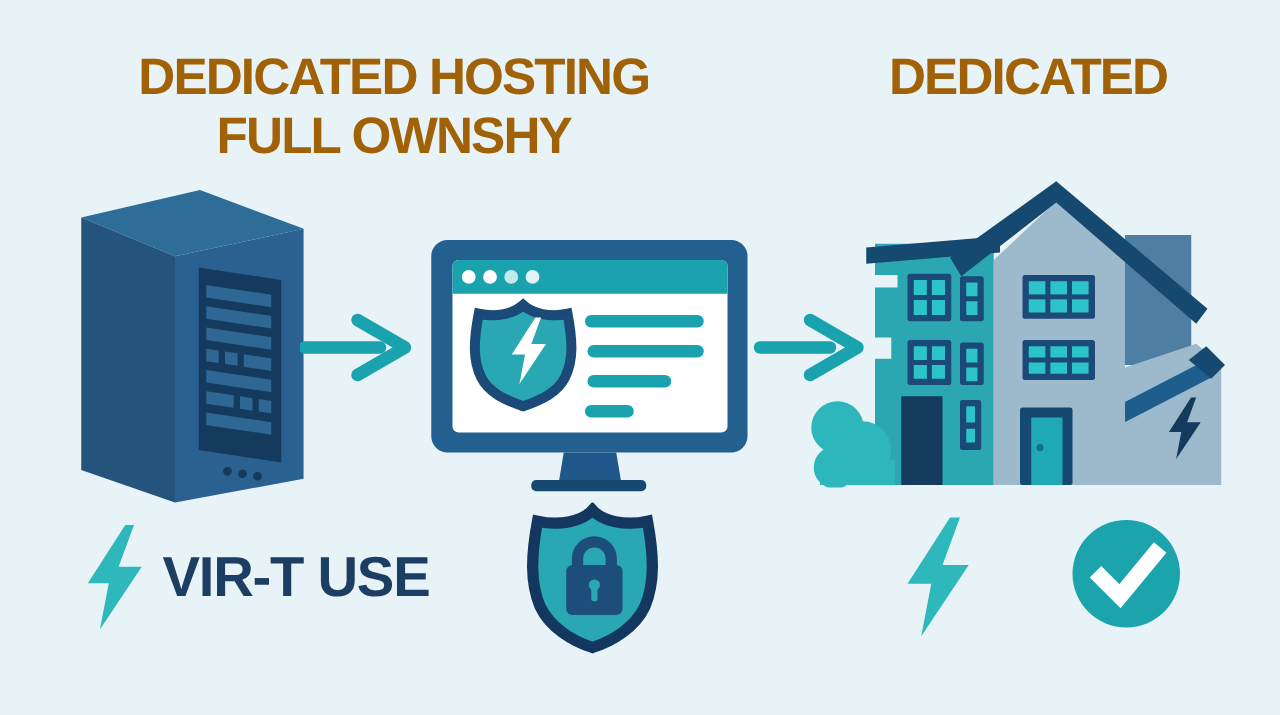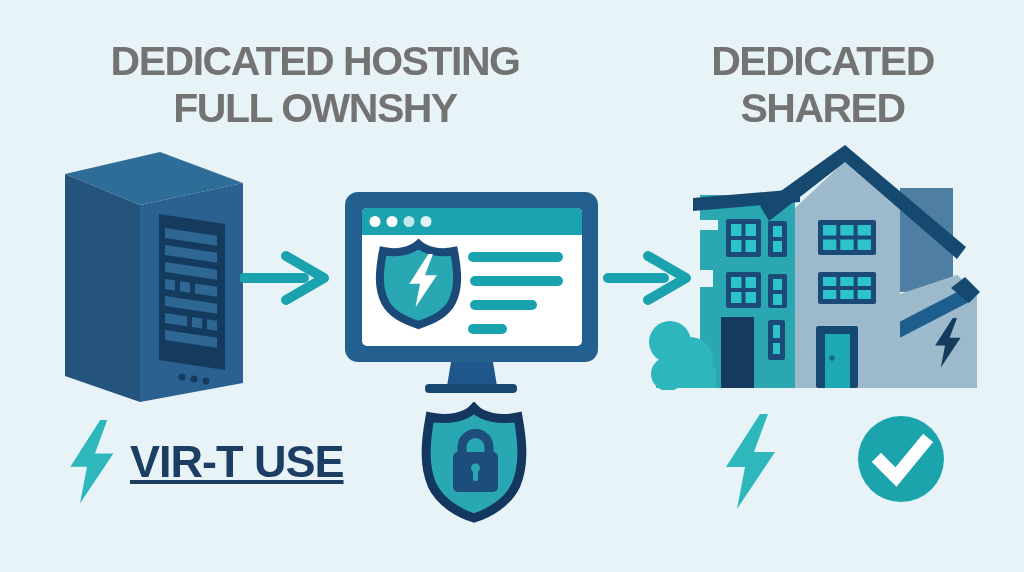--- a/index.html
+++ b/index.html
@@ -3,44 +3,43 @@
 <meta charset="utf-8">
 <style>
   html,body{margin:0;padding:0;}
   body{font-family:"Liberation Sans","DejaVu Sans",sans-serif;}
   #canvas{
     position:relative;width:1024px;height:572px;overflow:hidden;
     background:#e8f3f8;
   }
   .abs{position:absolute;}
   .title{
-    color:#737373;font-weight:700;font-size:41px;line-height:47px;
+    color:#a16207;font-weight:700;font-size:41px;line-height:47px;
     text-align:center;letter-spacing:-1.5px;white-space:nowrap;
   }
   #title-left{left:55px;top:38px;width:520px;}
   #title-right{left:660px;top:38px;width:325px;}
   #virt-label{
     left:130px;top:436px;color:#1d3e63;font-weight:700;
-    font-size:45px;letter-spacing:-1px;white-space:nowrap;text-decoration:underline;
+    font-size:45px;letter-spacing:-1px;white-space:nowrap;
   }
   svg{display:block;}
 </style>
 </head>
 <body>
 
 <div id="canvas">
 
   <div id="title-left" class="abs title">
     <div>DEDICATED HOSTING</div>
     <div>FULL OWNSHY</div>
   </div>
 
   <div id="title-right" class="abs title">
     <div>DEDICATED</div>
-    <div>SHARED</div>
   </div>
 
   <svg class="abs" style="left:58px;top:150px;" width="185" height="260" viewBox="0 0 185 260">
     <polygon points="7,24 102,2 185,33 82,55" fill="#2f6d99"></polygon>
     <polygon points="7,24 82,55 82,252 7,226" fill="#24537c"></polygon>
     <polygon points="82,55 185,33 185,233 82,252" fill="#2b6190"></polygon>
     <g transform="translate(101,64) skewY(8.6)">
       <rect x="0" y="0" width="66" height="146" fill="#143a5e"></rect>
       <g fill="#2e6793">
         <rect x="6" y="13" width="52" height="10"></rect>

